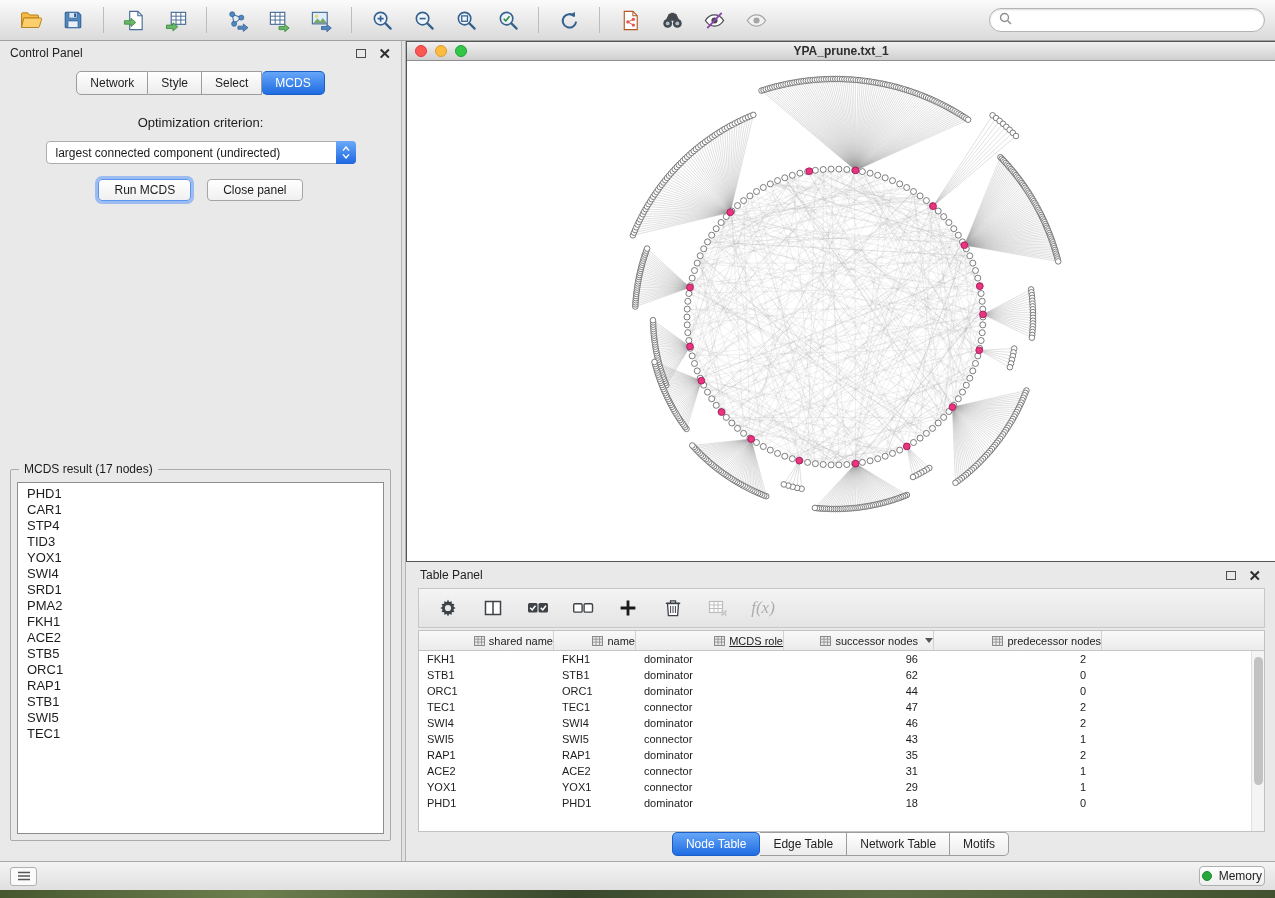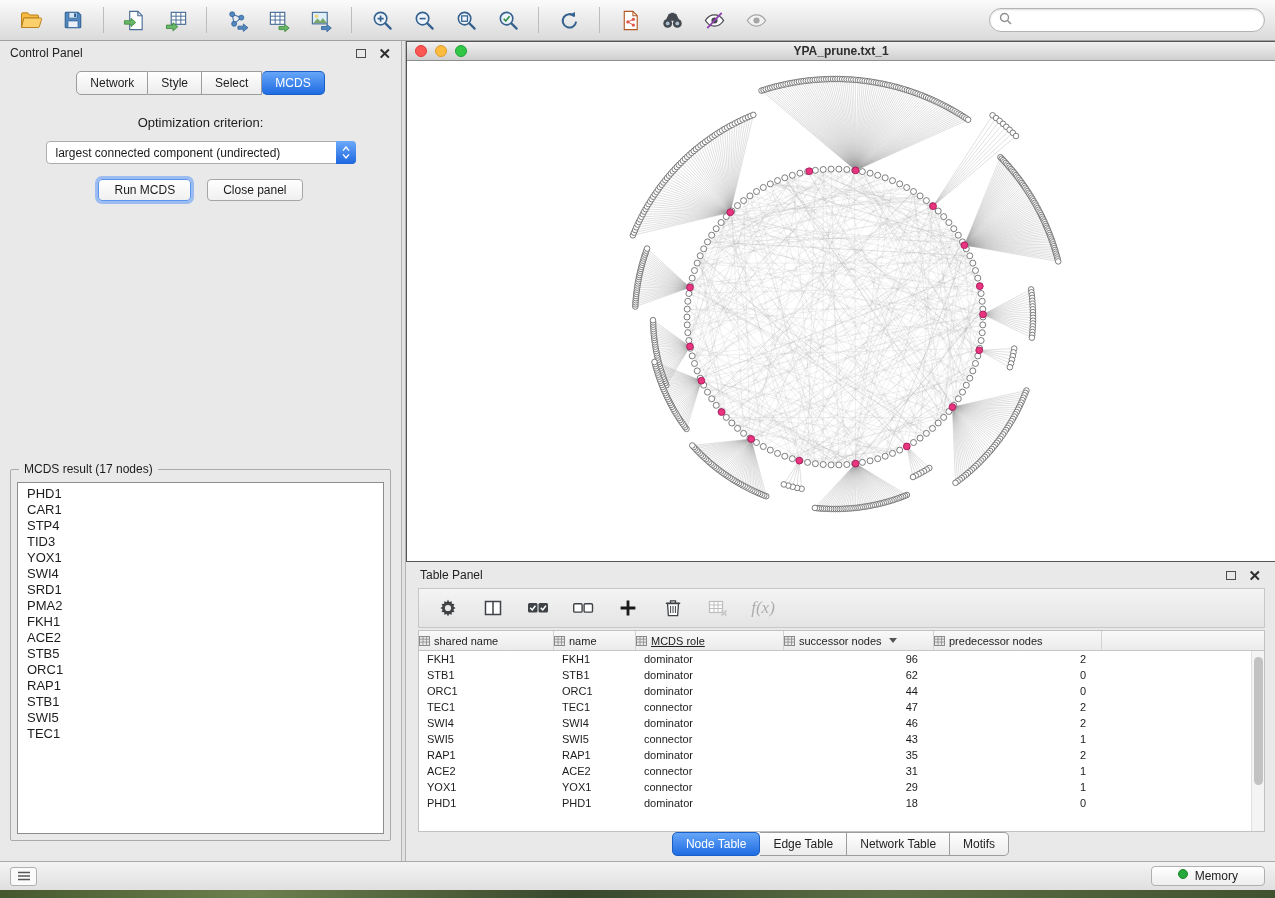--- a/index.html
+++ b/index.html
@@ -76,41 +76,41 @@
   .tp-header{height:26px;flex:0 0 26px;display:flex;align-items:center;padding:0 14px;color:#222}
   .tp-toolbar{height:40px;flex:0 0 40px;margin:0 10px 0 12px;background:linear-gradient(#f4f4f4,#e4e4e4);
     border:1px solid #c7c7c7;display:flex;align-items:center;gap:19px;padding:0 16px}
   .tt-btn{display:flex;align-items:center;justify-content:center;width:26px;height:28px}
   .fx{font-family:"Liberation Serif",serif;font-style:italic;font-size:17px;color:#adadad}
 
   .table-wrap{flex:1;margin:2px 10px 0 12px;background:#fff;border:1px solid #c2c2c2;
     position:relative;overflow:hidden;display:flex;flex-direction:column}
   .thead{display:flex;height:20px;flex:0 0 20px;background:linear-gradient(#f9f9f9,#ebebeb);
     border-bottom:1px solid #c6c6c6}
-  .th{display:flex;align-items:center;justify-content:flex-start;gap:4px;font-size:11px;color:#222;
+  .th{display:flex;align-items:center;justify-content:flex-end;gap:4px;font-size:11px;color:#222;
     border-right:1px solid #d2d2d2;overflow:hidden;white-space:nowrap}
   .th-fill{flex:1;border-right:none}
   .sort-caret{width:0;height:0;border-left:4px solid transparent;border-right:4px solid transparent;
     border-top:5px solid #555;margin-left:3px}
   .tbody{flex:1;overflow:hidden}
   .tr{display:flex;height:16px;align-items:center}
   .td{font-size:11px;padding:0 8px;white-space:nowrap;overflow:hidden}
   .td-right{text-align:right;padding-right:16px}
   .vscroll{position:absolute;right:0;top:20px;bottom:0;width:13px;background:#f4f4f4;border-left:1px solid #e0e0e0}
   .vthumb{position:absolute;left:2px;width:9px;border-radius:5px;background:#c2c2c2;top:6px;height:128px}
 
   .tp-tabs{height:29px;flex:0 0 29px;display:flex;justify-content:center;align-items:flex-start}
 
   
   .statusbar{height:29px;flex:0 0 29px;background:linear-gradient(#f3f3f3,#e0e0e0);
     border-top:1px solid #a8a8a8;display:flex;align-items:center;padding:0 10px}
   .menu-btn{width:27px;height:19px;border:1px solid #b0b0b0;background:#fafafa;border-radius:3px;
     display:flex;align-items:center;justify-content:center}
-  .memory-btn{margin-left:auto;display:flex;align-items:flex-start;gap:7px;border:1px solid #b0b0b0;
-    background:linear-gradient(#ffffff,#eeeeee);border-radius:4px;padding:2px 26px;font-size:12px}
+  .memory-btn{margin-left:auto;display:flex;align-items:center;gap:7px;border:1px solid #b0b0b0;
+    background:linear-gradient(#ffffff,#eeeeee);border-radius:4px;padding:2px 2px;font-size:12px}
   .mem-dot{width:10px;height:10px;border-radius:50%;background:#27a83c;border:1px solid #1d872d}
   .wallpaper{height:8px;flex:0 0 8px;background:linear-gradient(90deg,#47582f,#6d7f4e 20%,#39482c 45%,#5d6e45 70%,#42512f)}
 </style>
 </head>
 <body>
 
 <div class="app">
 
   <div class="toolbar">
     <div id="toolbar-groups" style="display:flex;align-items:center">

